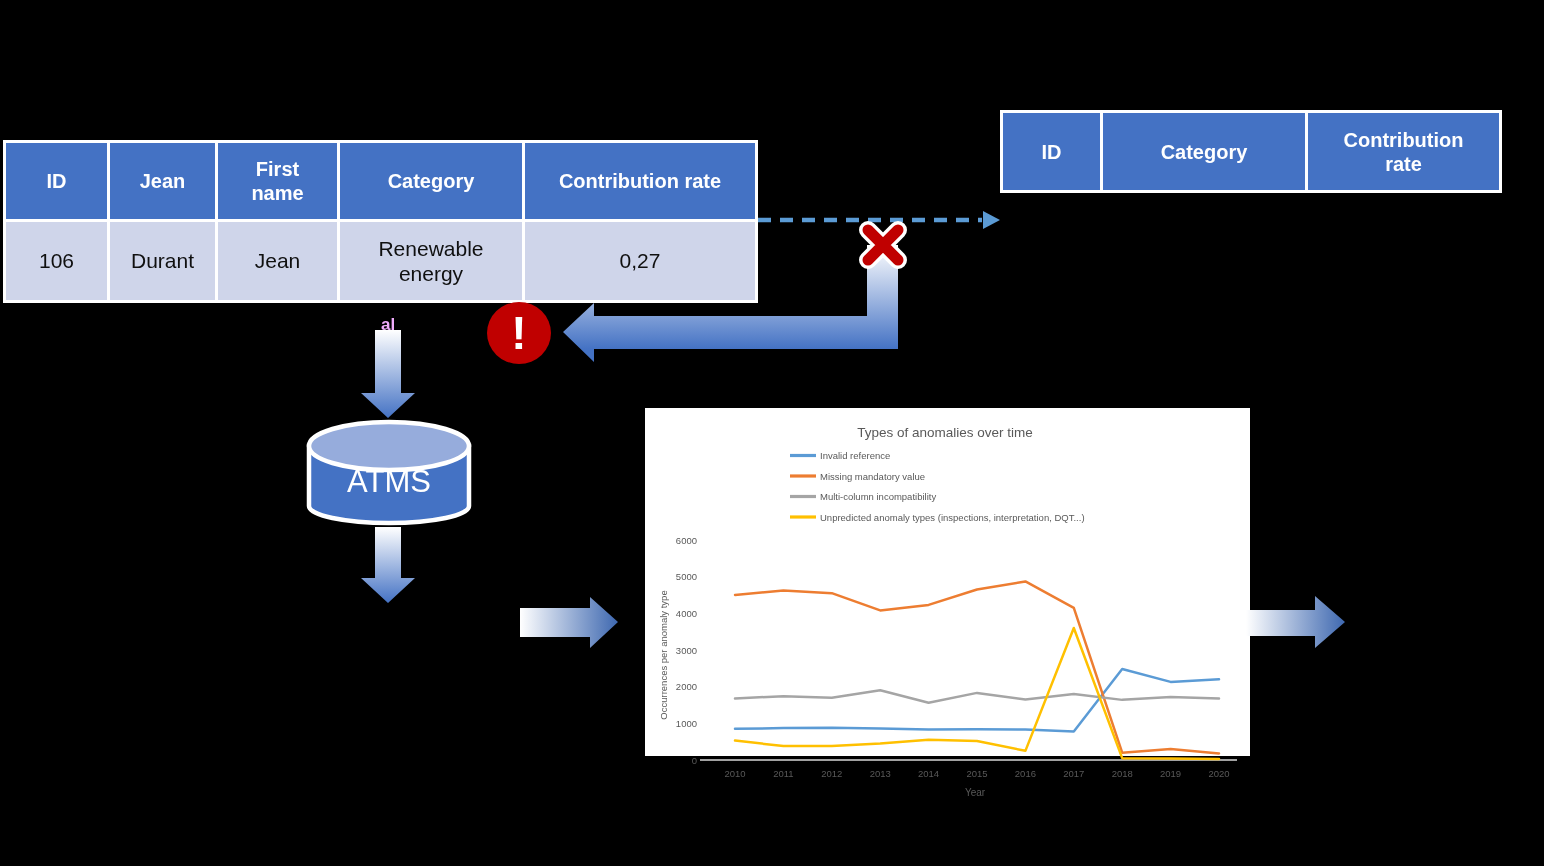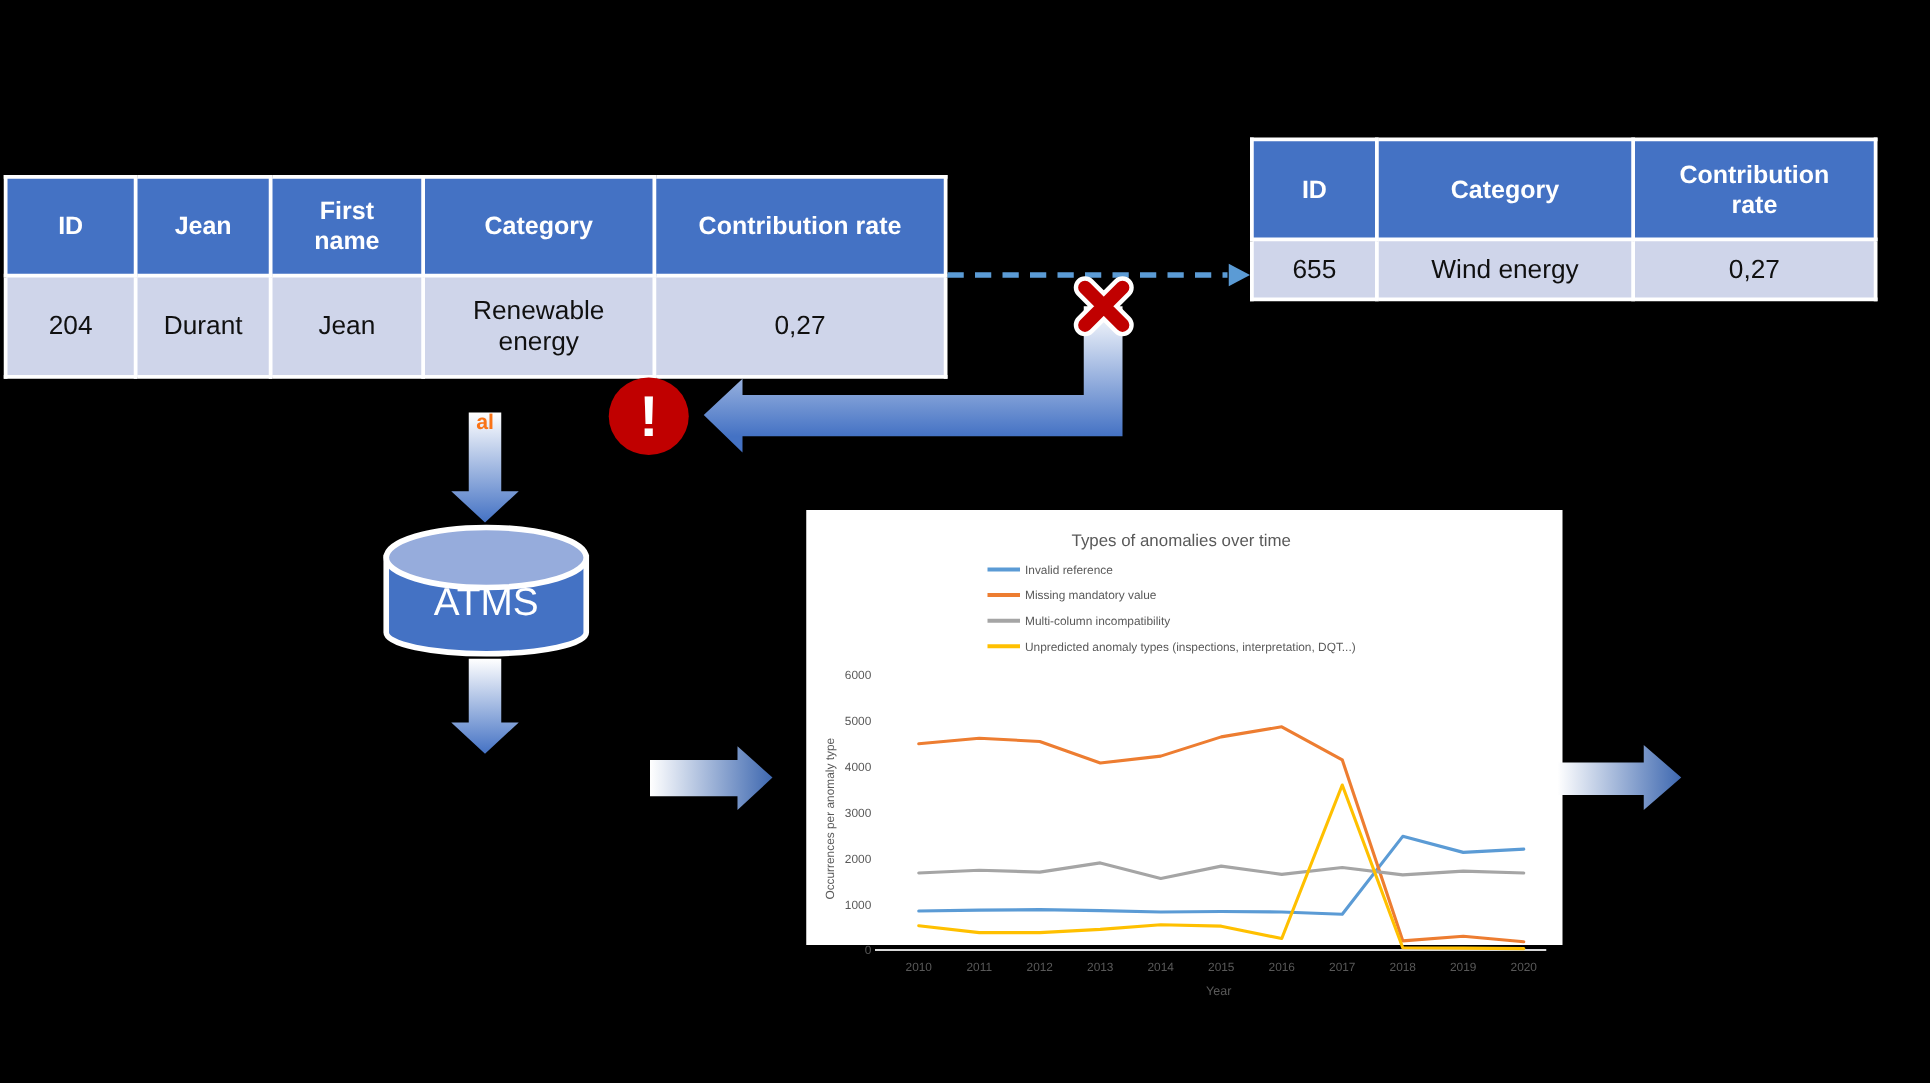--- a/index.html
+++ b/index.html
@@ -26,21 +26,21 @@
   
   #chart-panel{position:absolute;left:645px;top:408px;width:605px;height:348px;background:#fff;}
   
   #overlay{position:absolute;left:0;top:0;z-index:5;}
   #excl{
     position:absolute;left:487px;top:302px;width:64px;height:62px;border-radius:50%;
     background:#C00000;color:#fff;z-index:6;display:flex;align-items:center;justify-content:center;
     font-size:46px;font-weight:bold;line-height:1;
   }
   #fragment{
-    position:absolute;left:381px;top:328px;z-index:6;color:#f97316;
+    position:absolute;left:381px;top:315px;z-index:6;color:#f0abfc;
     font-size:17px;font-weight:bold;
   }
 </style>
 </head>
 <body>
 
 <div class="stage">
 
   <div id="chart-panel">
     <svg id="chart-svg" width="605" height="408" viewBox="0 0 605 408">
@@ -93,21 +93,21 @@
       <tr>
         <th><span>ID</span></th>
         <th><span>Jean</span></th>
         <th><span class="narrow">First name</span></th>
         <th><span>Category</span></th>
         <th><span>Contribution rate</span></th>
       </tr>
     </thead>
     <tbody>
       <tr>
-        <td>204</td>
+        <td>106</td>
         <td>Durant</td>
         <td>Jean</td>
         <td>Renewable energy</td>
         <td>0,27</td>
       </tr>
     </tbody>
   </table>
 
   <table class="ppt" id="right-table">
     <colgroup>
@@ -116,25 +116,20 @@
         <col style="width:194px">
     </colgroup>
     <thead>
       <tr>
         <th><span>ID</span></th>
         <th><span>Category</span></th>
         <th><span class="narrow2">Contribution rate</span></th>
       </tr>
     </thead>
     <tbody>
-      <tr>
-        <td>655</td>
-        <td>Wind energy</td>
-        <td>0,27</td>
-      </tr>
     </tbody>
   </table>
 
   <svg id="overlay" width="1544" height="866" viewBox="0 0 1544 866">
     <defs>
       <linearGradient id="gVert" x1="0" y1="0" x2="0" y2="1">
         <stop offset="0" stop-color="#FFFFFF"></stop>
           <stop offset="1" stop-color="#4472C4"></stop>
       </linearGradient>
       <linearGradient id="gHorz" x1="0" y1="0" x2="1" y2="0">

